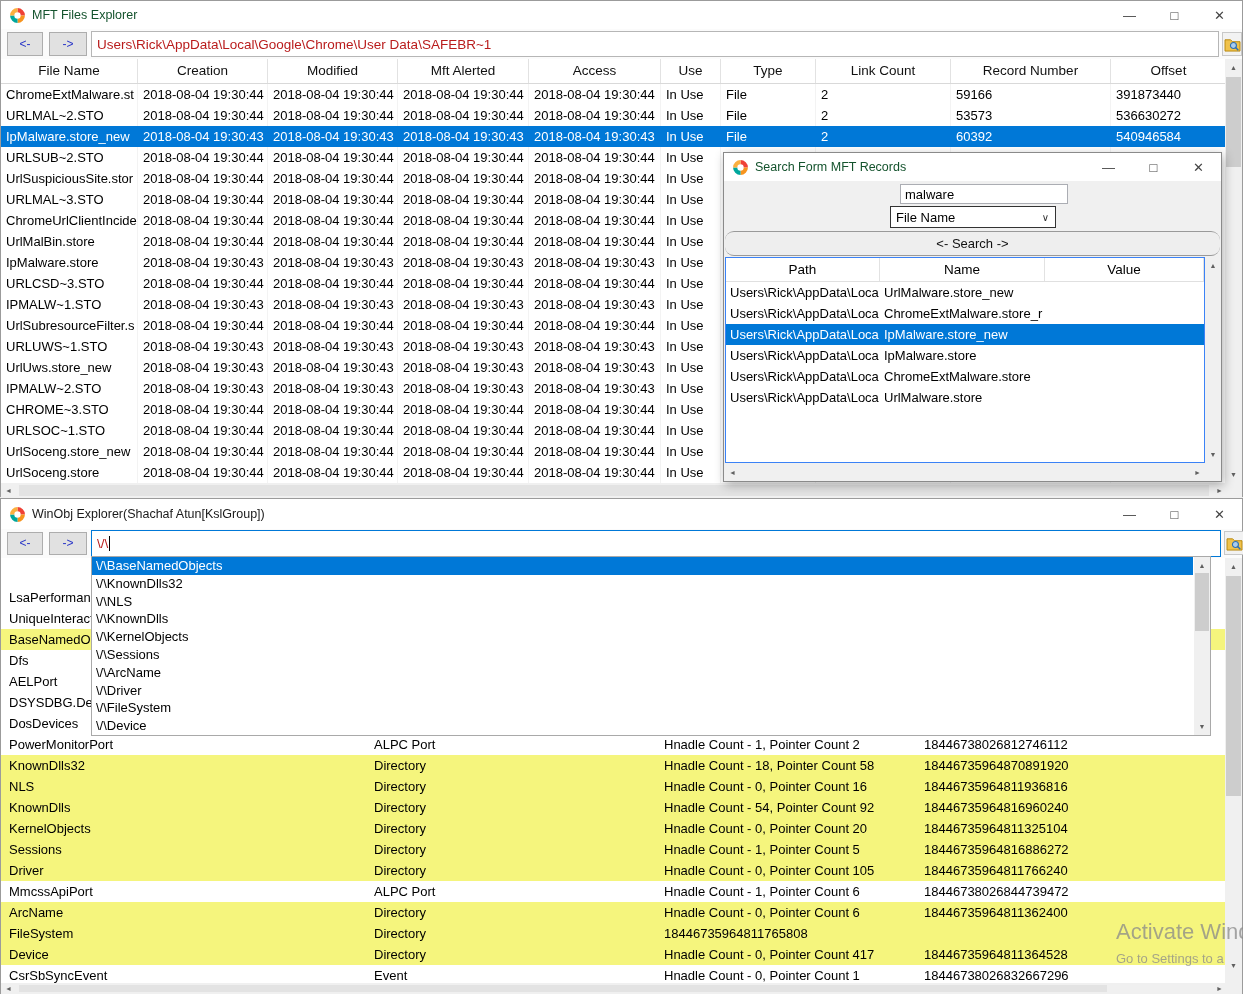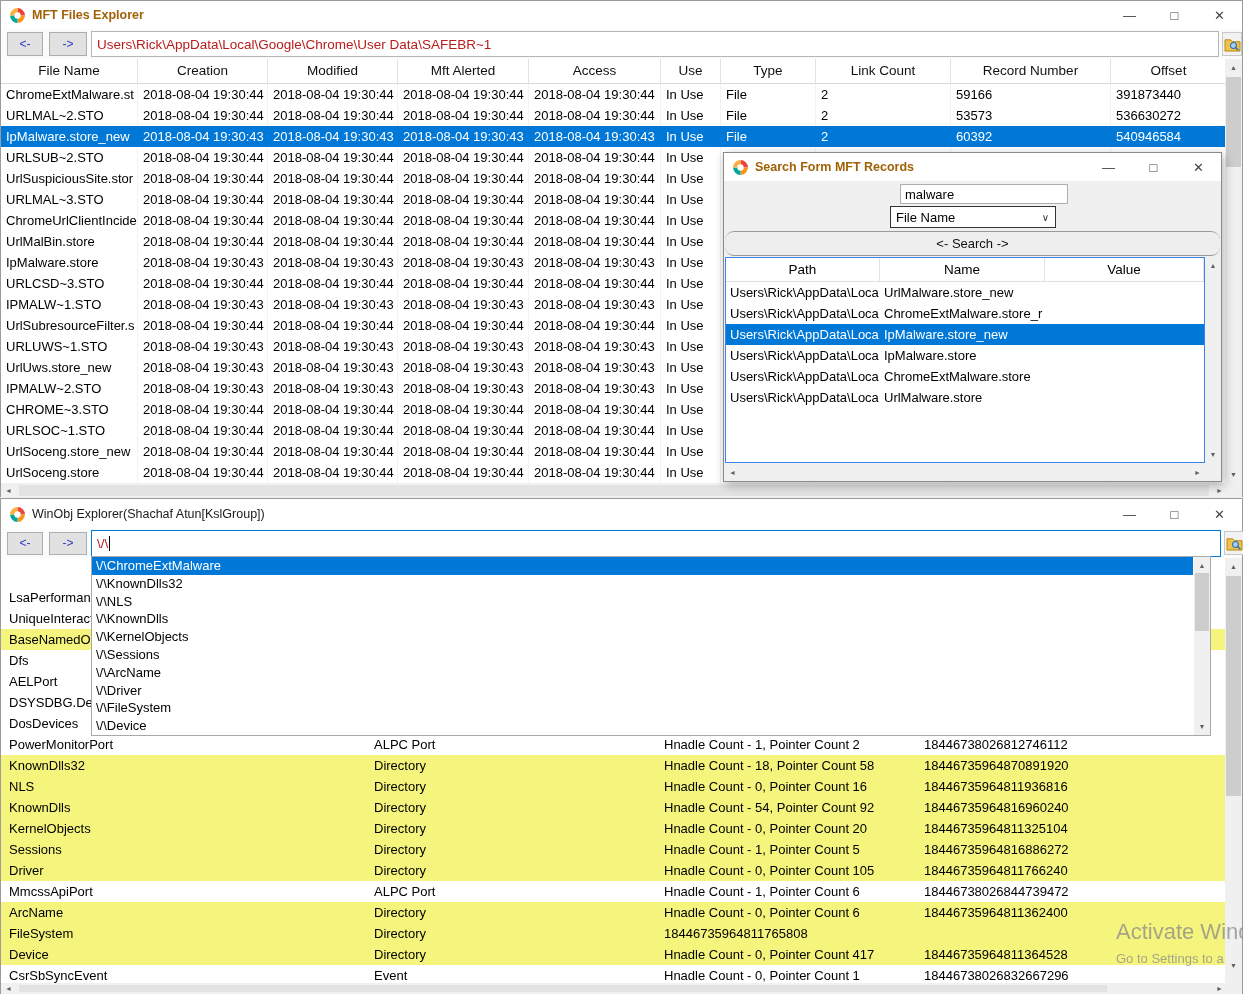--- a/index.html
+++ b/index.html
@@ -1,21 +1,21 @@
 <!DOCTYPE html>
 <html><head>
 <meta charset="utf-8">
 <style>
   * { margin:0; padding:0; box-sizing:border-box; }
   html,body { width:1243px; height:994px; overflow:hidden; background:#e8e8e8;
               font-family:"Liberation Sans", sans-serif; }
   .win { position:absolute; background:#fff; border:1px solid #9b9b9b; }
   .titlebar { position:absolute; left:0; right:0; top:0; display:flex; align-items:center; background:#fff; }
   .titlebar .apptitle { font-size:12.5px; margin-left:6px; }
-  .inactive-title { color:#a16207;font-weight:bold; }
+  .inactive-title { color:#14532d; }
   .active-title { color:#1a1a1a; }
   .controls { margin-left:auto; display:flex; }
   .ctrl { width:45px; text-align:center; font-size:13px; color:#444; cursor:default; }
   .appicon { width:17px; height:17px; margin-left:8px; flex:0 0 auto; }
   .navbtn { position:absolute; background:#e1e1e1; border:1px solid #adadad; color:#2b37c8;
             font-size:12px; text-align:center; }
   .addr { position:absolute; border:1px solid #b6b6b6; background:#fff; font-size:13.5px;
           color:#b91c1c; padding-left:5px; display:flex; align-items:center; white-space:nowrap; overflow:hidden; }
   .folderbtn { position:absolute; width:20px; height:24px; background:#f2f2f2; border:1px solid #c8c8c8;
                display:flex; align-items:center; justify-content:center; }
@@ -590,21 +590,21 @@
         <div class="wo-row wo-grid">
           <div class="cell">CsrSbSyncEvent</div>
           <div class="cell">Event</div>
           <div class="cell">Hnadle Count - 0, Pointer Count 1</div>
           <div class="cell">18446738026832667296</div>
         </div>
       </div>
   </div>
   <div id="wo-dropdown">
     <div id="dd-items">
-        <div class="dd-item selected">\/\ChromeExtMalware</div>
+        <div class="dd-item selected">\/\BaseNamedObjects</div>
         <div class="dd-item">\/\KnownDlls32</div>
         <div class="dd-item">\/\NLS</div>
         <div class="dd-item">\/\KnownDlls</div>
         <div class="dd-item">\/\KernelObjects</div>
         <div class="dd-item">\/\Sessions</div>
         <div class="dd-item">\/\ArcName</div>
         <div class="dd-item">\/\Driver</div>
         <div class="dd-item">\/\FileSystem</div>
         <div class="dd-item">\/\Device</div>
       </div>

